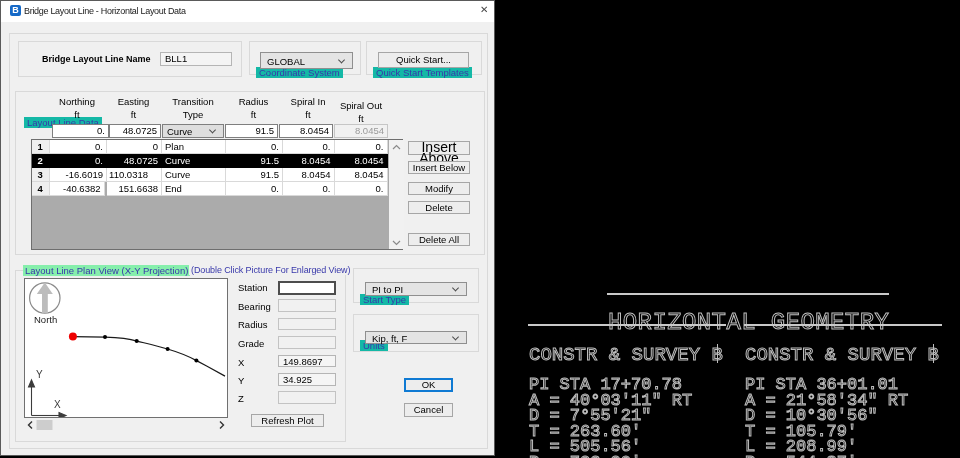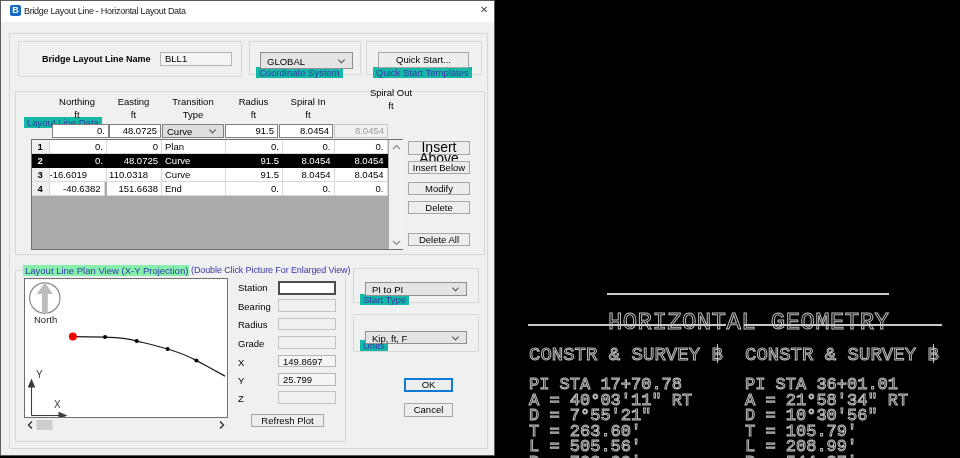--- a/index.html
+++ b/index.html
@@ -56,21 +56,21 @@
 
  <div class="grp" style="left:14px; top:90px; width:470px; height:164px;">
       <span class="lbl" style="left:8px;">Layout Line Data</span>
     </div>
 
  <div class="hdr" style="left:47px; top:95px; width:58px;">Northing<br>ft</div>
  <div class="hdr" style="left:105px; top:95px; width:55px;">Easting<br>ft</div>
  <div class="hdr" style="left:160px; top:95px; width:64px;">Transition<br>Type</div>
  <div class="hdr" style="left:224px; top:95px; width:57px;">Radius<br>ft</div>
  <div class="hdr" style="left:281px; top:95px; width:52px;">Spiral In<br>ft</div>
- <div class="hdr" style="left:333px; top:86px; width:54px;margin-left:30px;">Spiral Out<br>ft</div>
+ <div class="hdr" style="left:333px; top:99px; width:54px;">Spiral Out<br>ft</div>
 
  <div class="edit" style="left:51px;  top:123px; width:57px; height:14px; line-height:12px;">0.</div>
  <div class="edit" style="left:108px; top:123px; width:52px; height:14px; line-height:12px;">48.0725</div>
  <div class="combo" style="left:161px; top:123px; width:62px; height:14px; background:#dedede; border-color:#7f7f7f;">
       <span class="ct" style="left:4px;">Curve</span>
       <span class="chev"></span>
     </div>
  <div class="edit" style="left:224px; top:123px; width:53px; height:14px; line-height:12px;">91.5</div>
  <div class="edit" style="left:278px; top:123px; width:54px; height:14px; line-height:12px;">8.0454</div>
  <div class="editd" style="left:333px; top:123px; width:54px; height:14px; line-height:12px;">8.0454</div>
@@ -84,21 +84,21 @@
       <div class="cell" style="left:251px;top:0px;width:51.5px;height:14px;background:#fff;color:#000;text-align:right;padding-right:3px;border-right:1px solid #d9d9d9;border-bottom:1px solid #d9d9d9;">0.</div>
       <div class="cell" style="left:302.5px;top:0px;width:53px;height:14px;background:#fff;color:#000;text-align:right;padding-right:3px;border-right:1px solid #d9d9d9;border-bottom:1px solid #d9d9d9;">0.</div>
       <div class="cell" style="left:0px;top:14px;width:17.5px;height:14px;background:#000;color:#fff;font-weight:bold;text-align:center;padding:0;border-right:1px solid #000;border-bottom:1px solid #000;">2</div>
       <div class="cell" style="left:17.5px;top:14px;width:57.5px;height:14px;background:#000;color:#fff;text-align:right;padding-right:3px;border-right:1px solid #000;border-bottom:1px solid #000;">0.</div>
       <div class="cell" style="left:75px;top:14px;width:55px;height:14px;background:#000;color:#fff;text-align:right;padding-right:3px;border-right:1px solid #000;border-bottom:1px solid #000;">48.0725</div>
       <div class="cell" style="left:130px;top:14px;width:64px;height:14px;background:#000;color:#fff;text-align:left;padding-left:3px;border-right:1px solid #000;border-bottom:1px solid #000;">Curve</div>
       <div class="cell" style="left:194px;top:14px;width:57px;height:14px;background:#000;color:#fff;text-align:right;padding-right:3px;border-right:1px solid #000;border-bottom:1px solid #000;">91.5</div>
       <div class="cell" style="left:251px;top:14px;width:51.5px;height:14px;background:#000;color:#fff;text-align:right;padding-right:3px;border-right:1px solid #000;border-bottom:1px solid #000;">8.0454</div>
       <div class="cell" style="left:302.5px;top:14px;width:53px;height:14px;background:#000;color:#fff;text-align:right;padding-right:3px;border-right:1px solid #000;border-bottom:1px solid #000;">8.0454</div>
       <div class="cell" style="left:0px;top:28px;width:17.5px;height:14px;background:#efefef;color:#000;font-weight:bold;text-align:center;padding:0;border-right:1px solid #d9d9d9;border-bottom:1px solid #d9d9d9;">3</div>
-      <div class="cell" style="left:17.5px;top:28px;width:57.5px;height:14px;background:#fff;color:#000;padding-right:3px;border-right:1px solid #d9d9d9;border-bottom:1px solid #d9d9d9;">-16.6019</div>
+      <div class="cell" style="left:17.5px;top:28px;width:57.5px;height:14px;background:#fff;color:#000;text-align:right;padding-right:3px;border-right:1px solid #d9d9d9;border-bottom:1px solid #d9d9d9;">-16.6019</div>
       <div class="cell" style="left:75px;top:28px;width:55px;height:14px;background:#fff;color:#000;text-align:right;padding-right:13px;border-right:1px solid #d9d9d9;border-bottom:1px solid #d9d9d9;">110.0318</div>
       <div class="cell" style="left:130px;top:28px;width:64px;height:14px;background:#fff;color:#000;text-align:left;padding-left:3px;border-right:1px solid #d9d9d9;border-bottom:1px solid #d9d9d9;">Curve</div>
       <div class="cell" style="left:194px;top:28px;width:57px;height:14px;background:#fff;color:#000;text-align:right;padding-right:3px;border-right:1px solid #d9d9d9;border-bottom:1px solid #d9d9d9;">91.5</div>
       <div class="cell" style="left:251px;top:28px;width:51.5px;height:14px;background:#fff;color:#000;text-align:right;padding-right:3px;border-right:1px solid #d9d9d9;border-bottom:1px solid #d9d9d9;">8.0454</div>
       <div class="cell" style="left:302.5px;top:28px;width:53px;height:14px;background:#fff;color:#000;text-align:right;padding-right:3px;border-right:1px solid #d9d9d9;border-bottom:1px solid #d9d9d9;">8.0454</div>
       <div class="cell" style="left:0px;top:42px;width:17.5px;height:14px;background:#efefef;color:#000;font-weight:bold;text-align:center;padding:0;border-right:1px solid #d9d9d9;border-bottom:1px solid #d9d9d9;">4</div>
       <div class="cell" style="left:17.5px;top:42px;width:55px;height:14px;background:#fff;color:#000;text-align:right;padding-right:3px;border-right:1px solid #d9d9d9;border-bottom:1px solid #d9d9d9;">-40.6382</div>
       <div class="cell" style="left:75px;top:42px;width:55px;height:14px;background:#fff;color:#000;text-align:right;padding-right:3px;border-right:1px solid #d9d9d9;border-bottom:1px solid #d9d9d9;">151.6638</div>
       <div class="cell" style="left:130px;top:42px;width:64px;height:14px;background:#fff;color:#000;text-align:left;padding-left:3px;border-right:1px solid #d9d9d9;border-bottom:1px solid #d9d9d9;">End</div>
       <div class="cell" style="left:194px;top:42px;width:57px;height:14px;background:#fff;color:#000;text-align:right;padding-right:3px;border-right:1px solid #d9d9d9;border-bottom:1px solid #d9d9d9;">0.</div>
@@ -155,21 +155,21 @@
  <div class="abs" style="left:237px; top:318px;">Radius</div>
  <div class="abs" style="left:237px; top:337px;">Grade</div>
  <div class="abs" style="left:237px; top:356px;">X</div>
  <div class="abs" style="left:237px; top:374px;">Y</div>
  <div class="abs" style="left:237px; top:392px;">Z</div>
  <div class="abs" style="left:277px; top:280px; width:58px; height:14px; background:#fff; border:2px solid #4d4d4d;"></div>
  <div class="fld" style="left:277px; top:298px; width:58px; height:12.5px;"></div>
  <div class="fld" style="left:277px; top:316.5px; width:58px; height:12.5px;"></div>
  <div class="fld" style="left:277px; top:335px; width:58px; height:12.5px;"></div>
  <div class="fldv" style="left:277px; top:353.5px; width:58px; height:12.5px; line-height:11px; background:#f5f5f5;">149.8697</div>
- <div class="fldv" style="left:277px; top:372px; width:58px; height:12.5px; line-height:11px; background:#f5f5f5;">25.799</div>
+ <div class="fldv" style="left:277px; top:372px; width:58px; height:12.5px; line-height:11px; background:#f5f5f5;">34.925</div>
  <div class="fld" style="left:277px; top:390px; width:58px; height:12.5px;"></div>
  <div class="btn" style="left:250px; top:413px; width:73px; height:13px; line-height:12px;">Refresh Plot</div>
 
  <div class="grp" style="left:352px; top:267px; width:126px; height:35px;">
       <span class="lbl">Start Type</span>
     </div>
  <div class="combo" style="left:364px; top:281px; width:102px; height:14px;">
       <span class="ct">PI to PI</span>
       <span class="chev"></span>
     </div>

